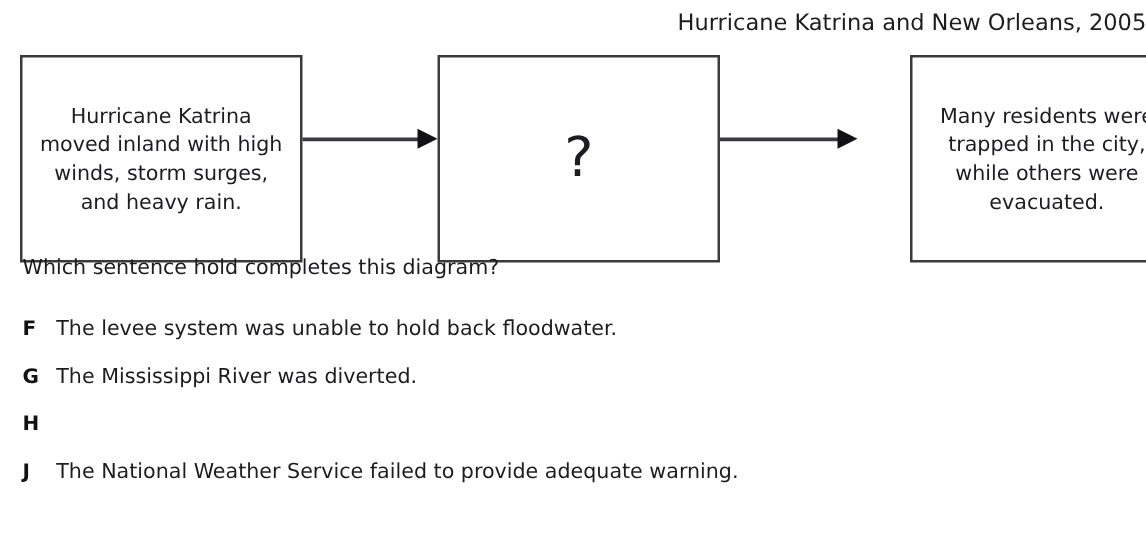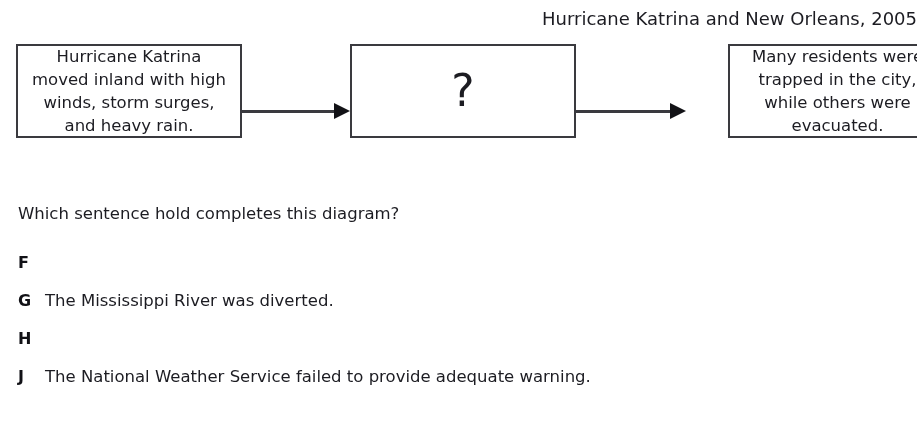--- a/index.html
+++ b/index.html
@@ -33,21 +33,21 @@
   .diagram {
     position: absolute;
     left: 0;
     top: 44px;
     width: 917px;
     height: 136px;
   }
   .flow-box {
     position: absolute;
     top: 0;
-    height: 94px;
+    height: 166px;
     box-sizing: border-box;
     border: 2px solid #3a3a3f;
     background: #ffffff;
     display: flex;
     align-items: center;
     justify-content: center;
     padding: 4px 8px;
   }
   .flow-box .box-text {
     text-align: center;
@@ -166,20 +166,21 @@
   </div>
 
 </div>
 
 <div class="question">Which sentence hold completes this diagram?</div>
 
 <div class="options">
 
   <div class="option-row">
     <span class="option-letter">F</span>
+    <span class="option-text">The levee system was unable to hold back floodwater.</span>
   </div>
 
   <div class="option-row">
     <span class="option-letter">G</span>
     <span class="option-text">The Mississippi River was diverted.</span>
   </div>
 
   <div class="option-row">
     <span class="option-letter">H</span>
   </div>

